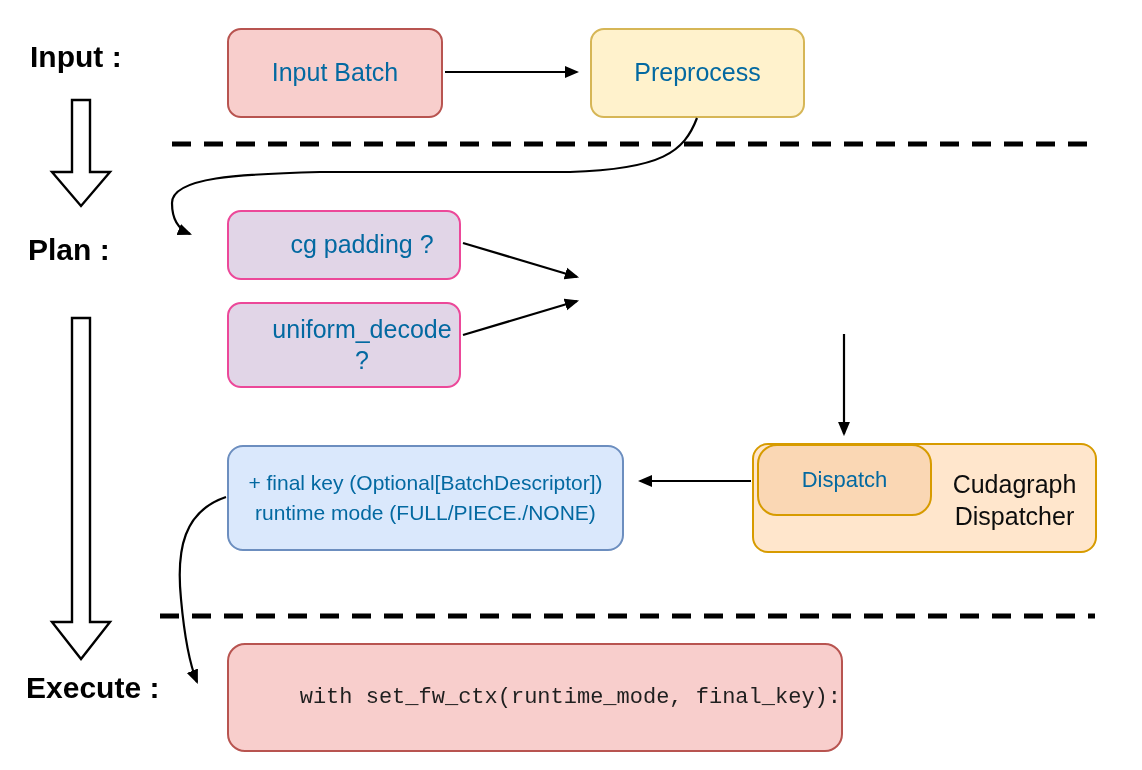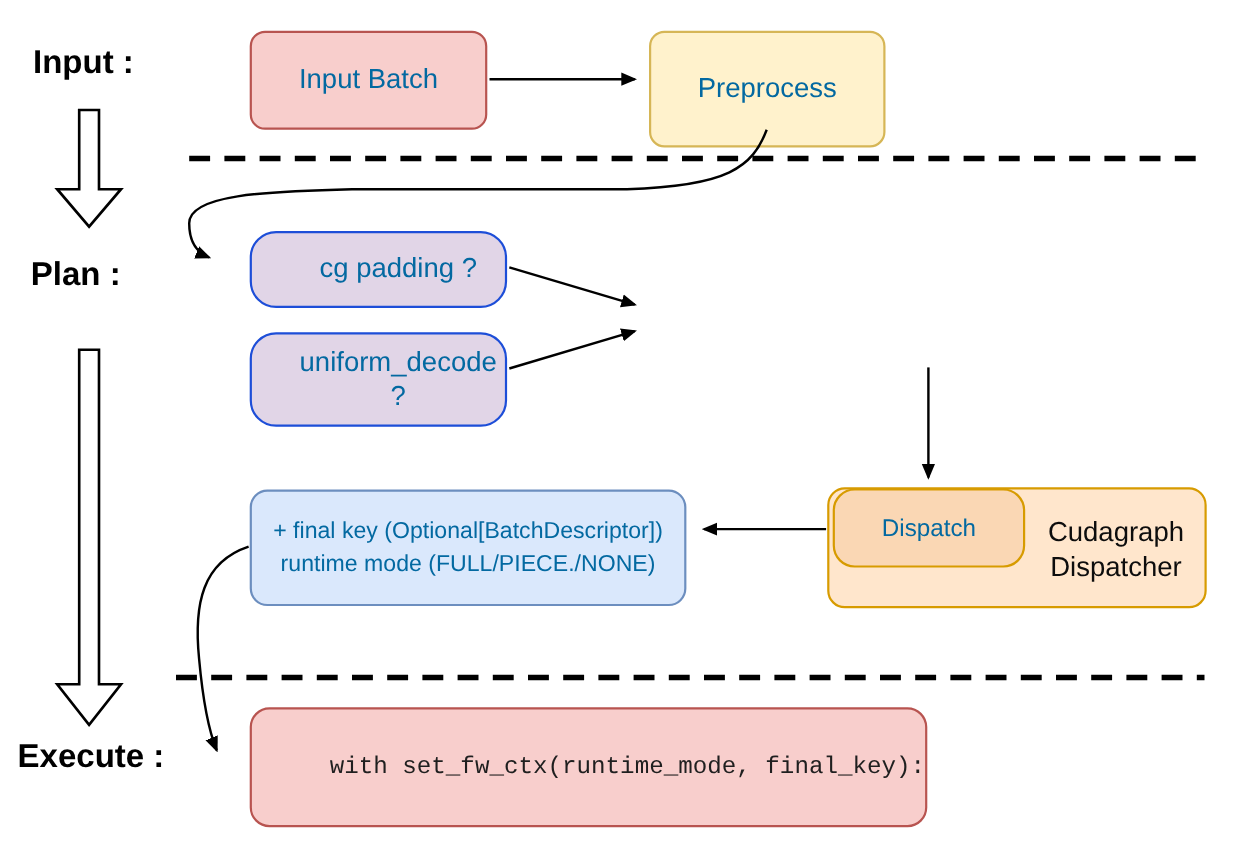--- a/index.html
+++ b/index.html
@@ -25,21 +25,21 @@
     align-items:center;
     justify-content:center;
     text-align:center;
     font-size:25px;
     color:#0369a1;
     line-height:1.25;
   }
   .node span{display:block;}
   .node-red   {background:#f8cecc;border:2px solid #b85450;border-radius:14px;}
   .node-yellow{background:#fff2cc;border:2px solid #d6b656;border-radius:14px;}
-  .node-purple{background:#e1d5e7;border:2px solid #1d4ed8;border-radius:24px;padding-left:36px;}
+  .node-purple{background:#e1d5e7;border:2px solid #ec4899;border-radius:14px;padding-left:36px;}
   .node-green {background:#d5e8d4;border:2px solid #82b366;border-radius:16px;font-size:22px;line-height:32px;}
   .node-blue  {background:#dae8fc;border:2px solid #6c8ebf;border-radius:16px;font-size:21px;line-height:30px;}
   .node-orange{background:#ffe6cc;border:2px solid #d79b00;border-radius:16px;}
   .node-orange-inner{background:#fad7b4;border:2px solid #d79b00;border-radius:20px;font-size:22px;}
   .cudagraph-text{
     position:absolute;
     text-align:center;
     font-size:25px;
     line-height:32px;
     color:#0d0d0d;
@@ -59,26 +59,26 @@
     pointer-events:none;
   }
 </style>
 </head>
 <body>
 
 <div class="canvas">
 
   <div class="stage-label" style="left:30px;top:40px;">Input :</div>
   <div class="stage-label" style="left:28px;top:233px;">Plan :</div>
-  <div class="stage-label" style="left:16px;top:671px;">Execute :</div>
+  <div class="stage-label" style="left:26px;top:671px;">Execute :</div>
 
   <div class="node node-red" style="left:227px;top:28px;width:216px;height:90px;">
     <span>Input Batch</span>
   </div>
-  <div class="node node-yellow" style="left:590px;top:28px;width:215px;height:106px;">
+  <div class="node node-yellow" style="left:590px;top:28px;width:215px;height:90px;">
     <span>Preprocess</span>
   </div>
 
   <div class="node node-purple" style="left:227px;top:210px;width:234px;height:70px;">
     <span>cg padding ?</span>
   </div>
   <div class="node node-purple" style="left:227px;top:302px;width:234px;height:86px;">
     <span>uniform_decode ?</span>
   </div>
 

